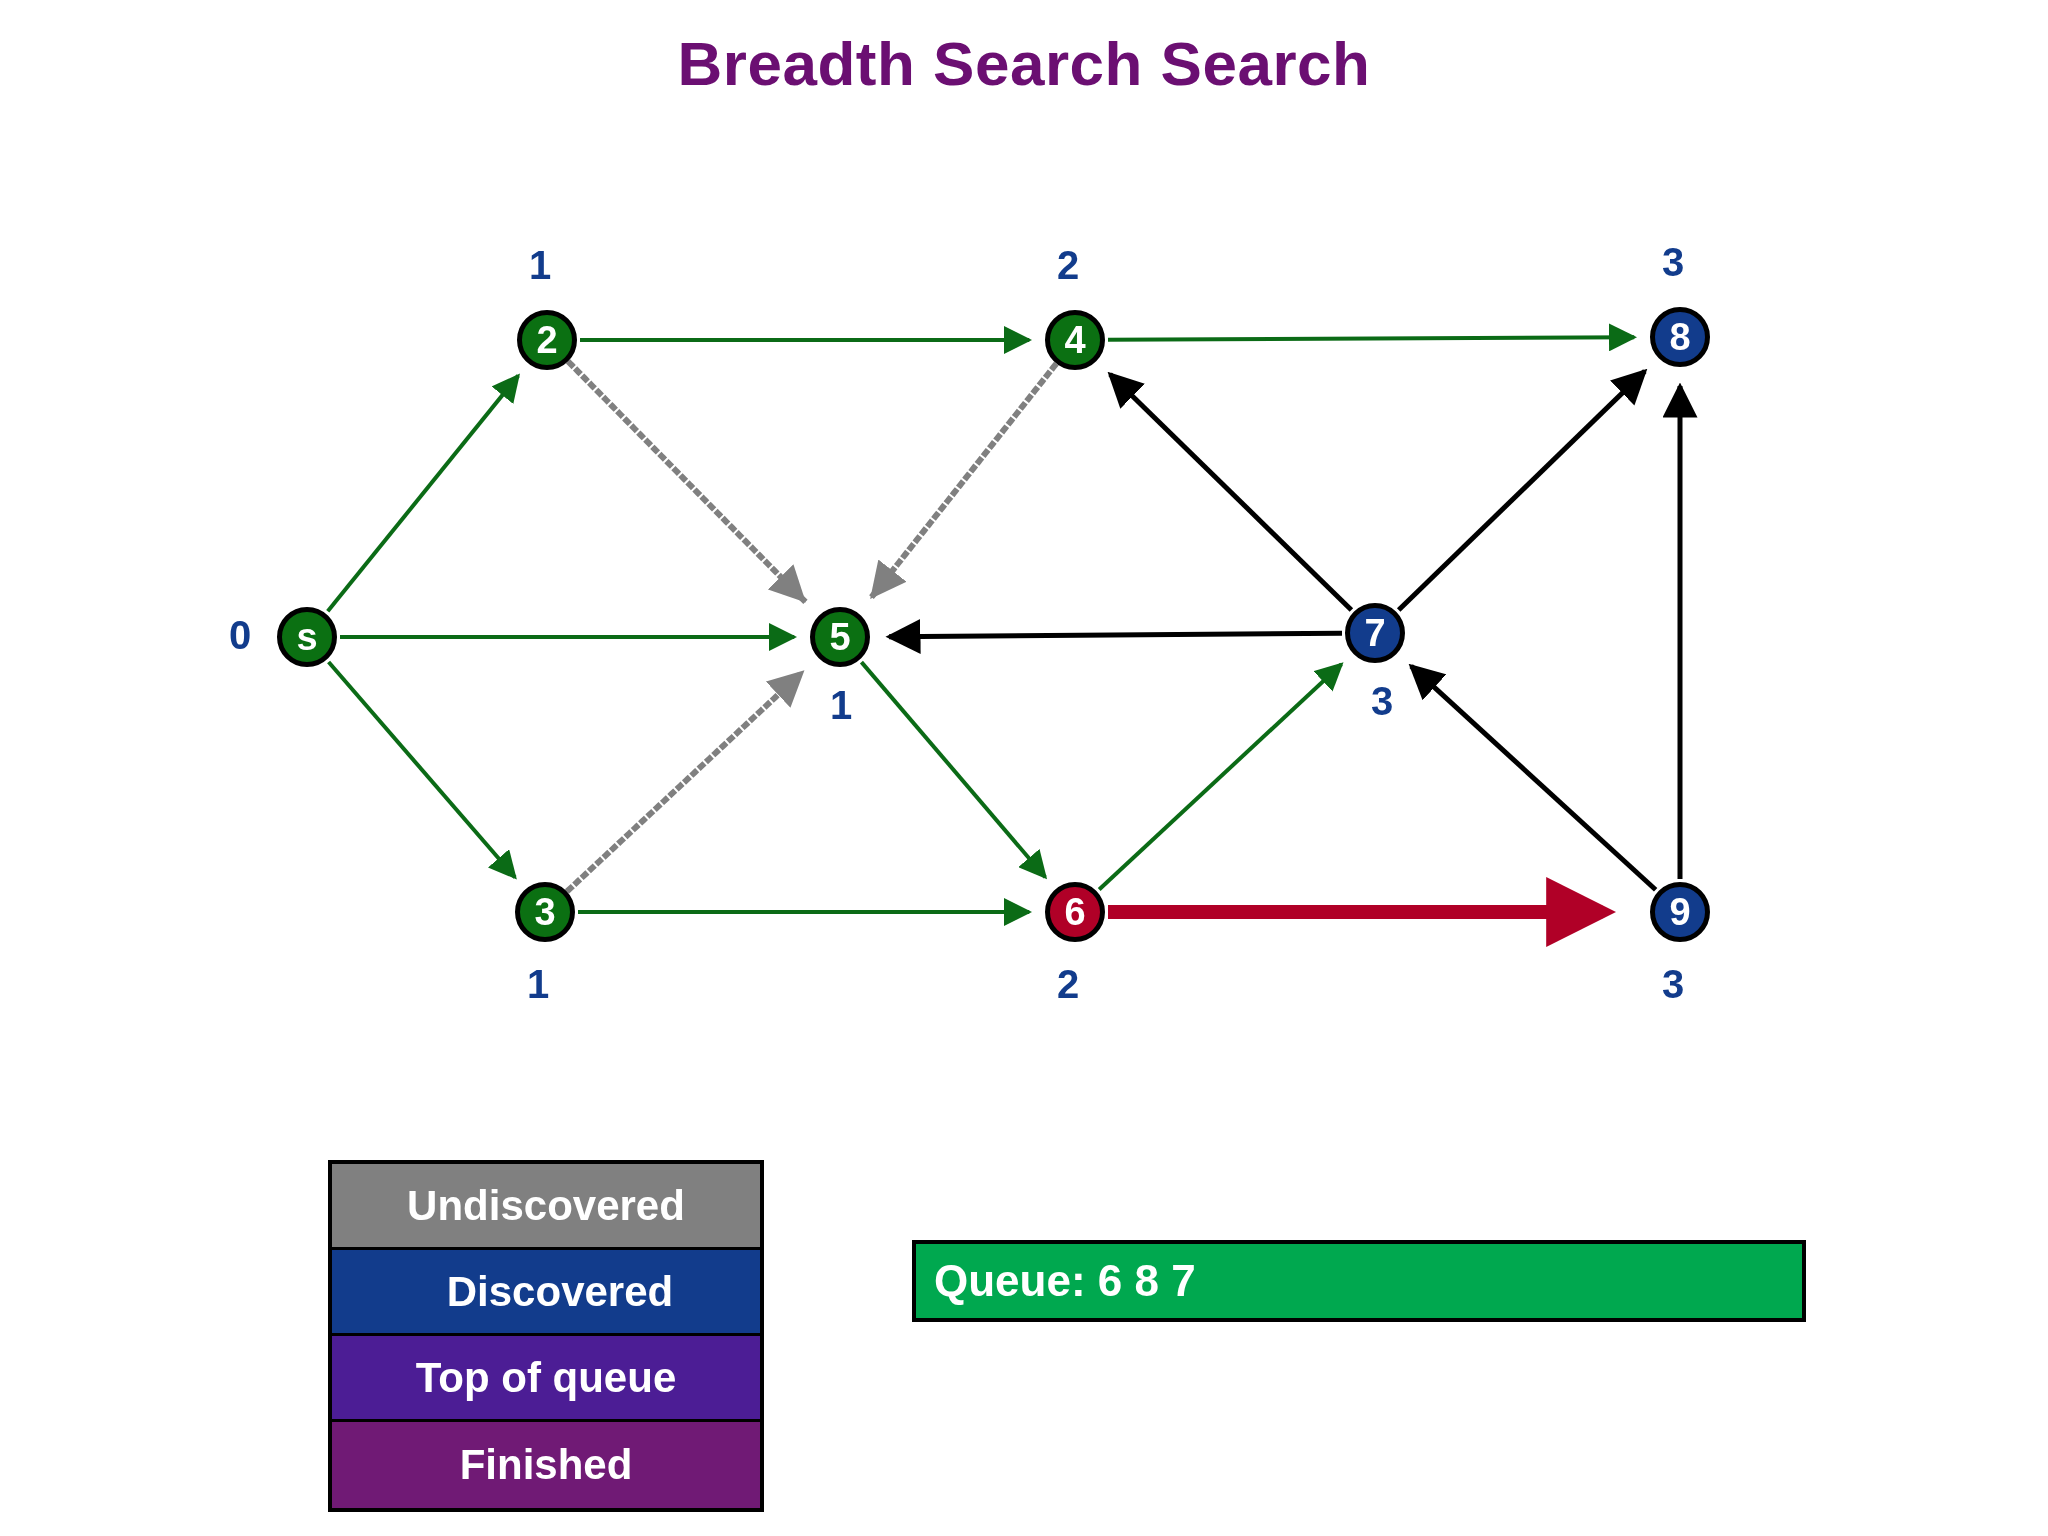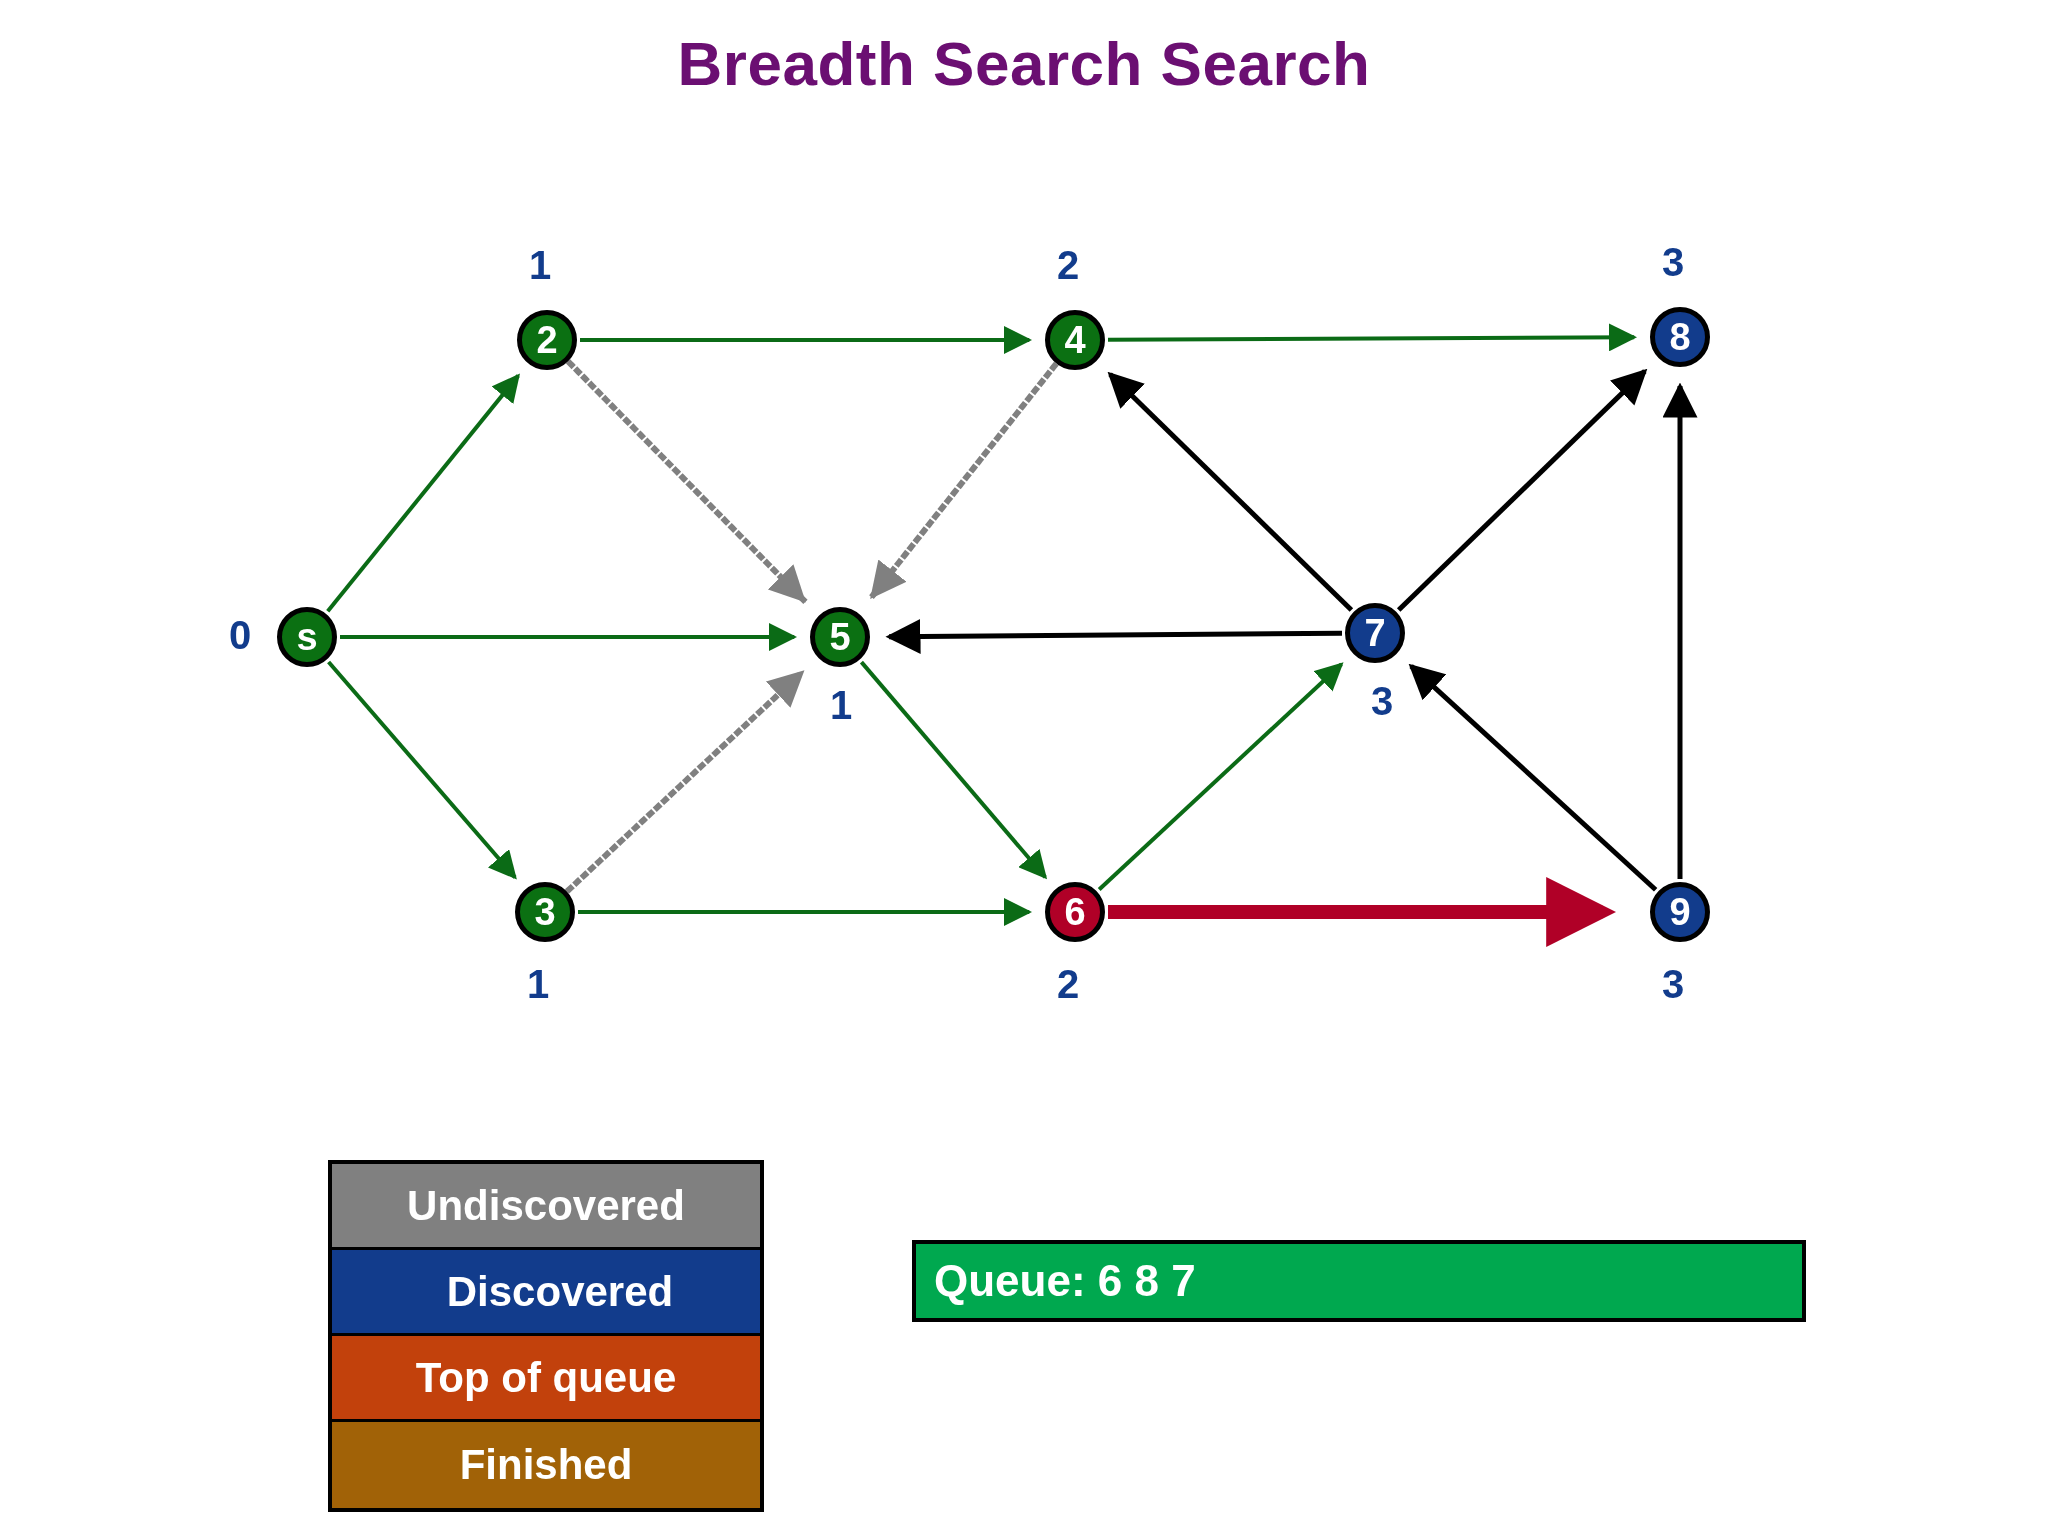--- a/index.html
+++ b/index.html
@@ -174,23 +174,23 @@
     <div class="dist-label" style="left: 1662px; top: 964px; color: rgb(18, 60, 140);">3</div>
   </div>
 
 <div id="legend">
     <div class="legend-row" style="background: rgb(128, 128, 128);">
       <span>Undiscovered</span>
     </div>
     <div class="legend-row" style="background: rgb(18, 60, 140); padding-left: 28px;">
       <span>Discovered</span>
     </div>
-    <div class="legend-row" style="background: #c2410c;">
+    <div class="legend-row" style="background: #4c1d95;">
       <span>Top of queue</span>
     </div>
-    <div class="legend-row" style="background: #a16207;">
+    <div class="legend-row" style="background: #701a75;">
       <span>Finished</span>
     </div>
   </div>
 
 <div id="queue-box" style="background: rgb(0, 168, 79);">
   <span id="queue-text">Queue: 6 8 7</span>
 </div>
 
 </body></html>

